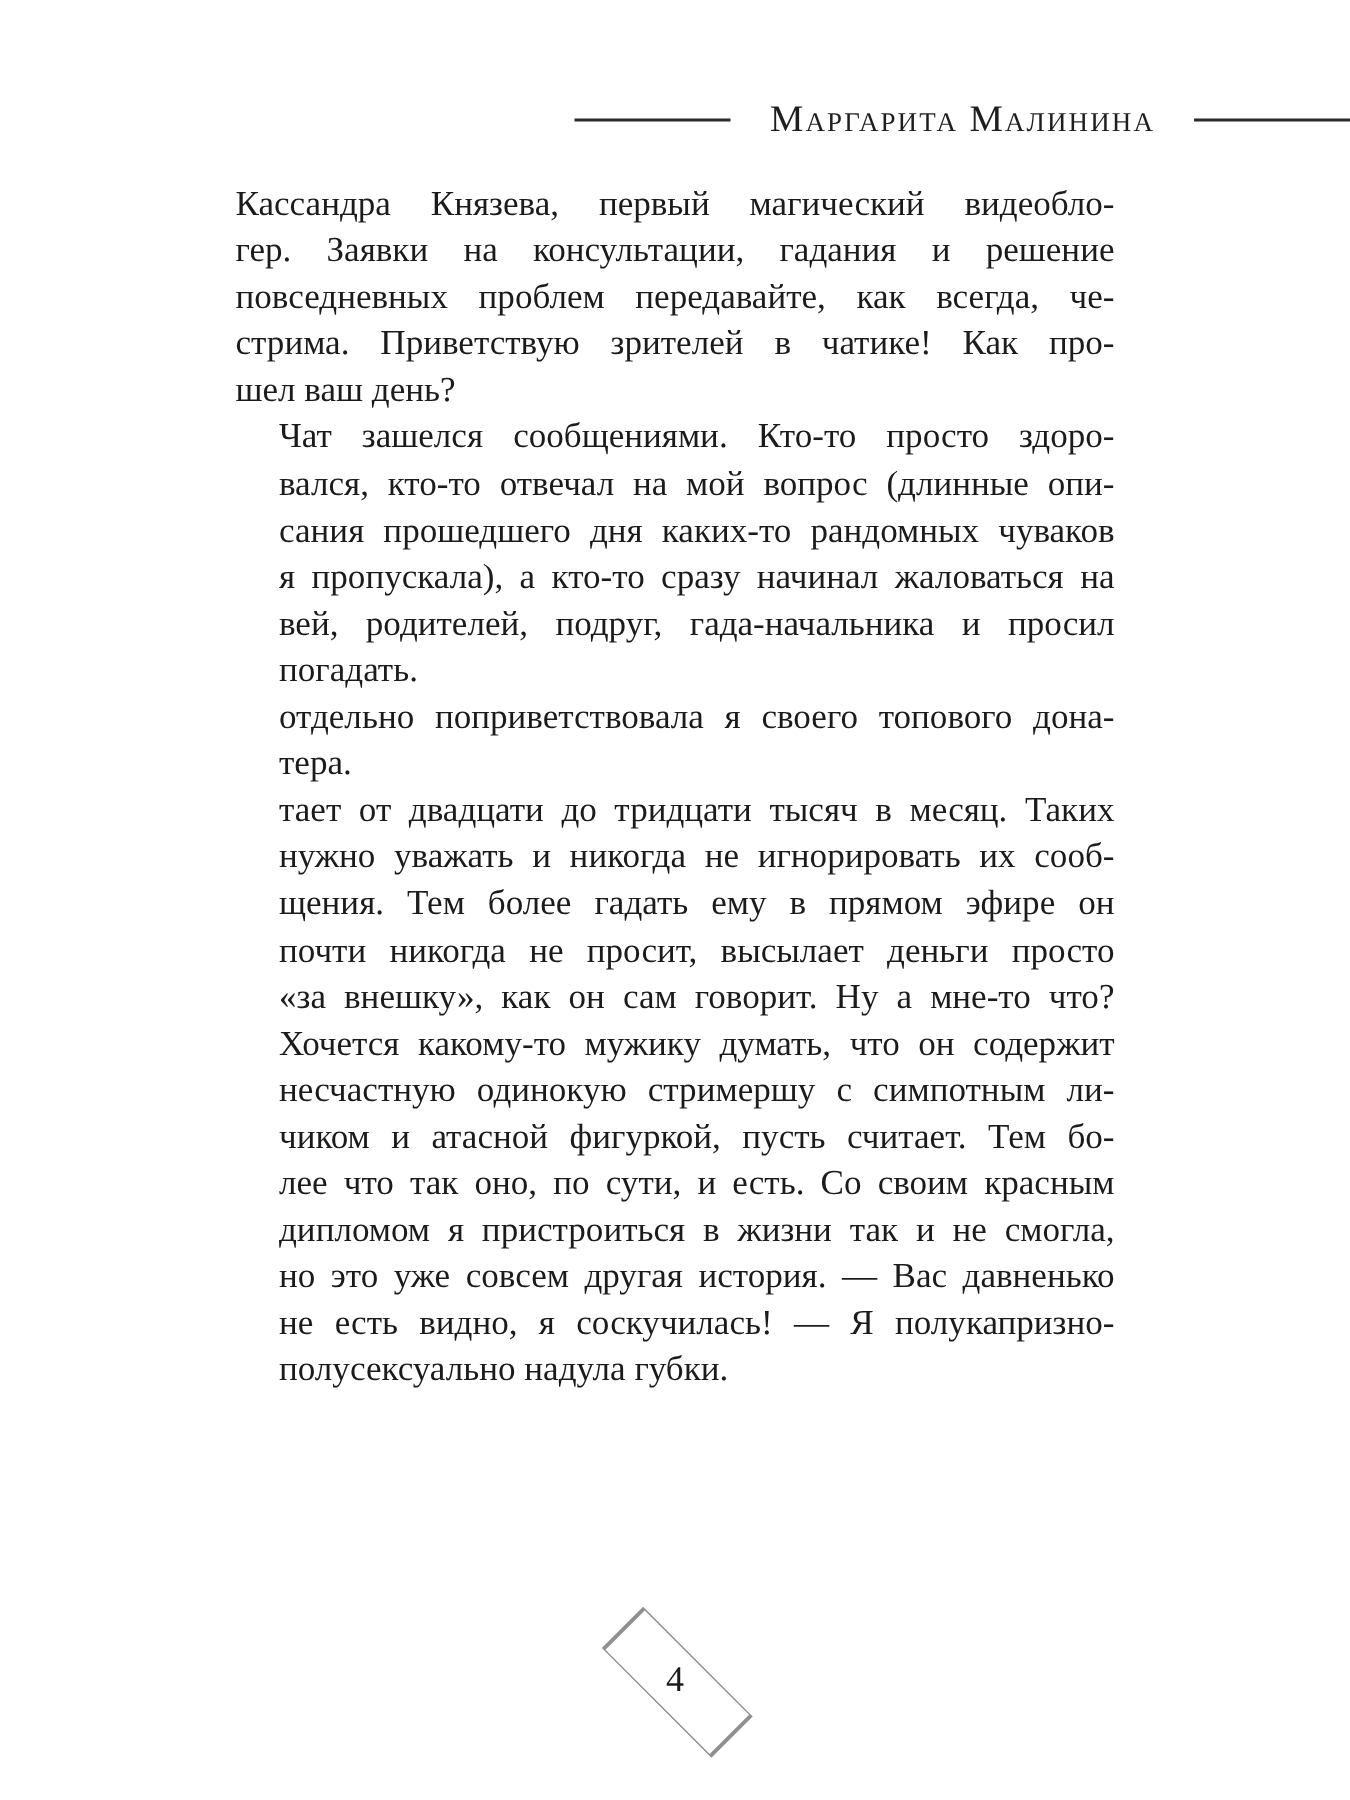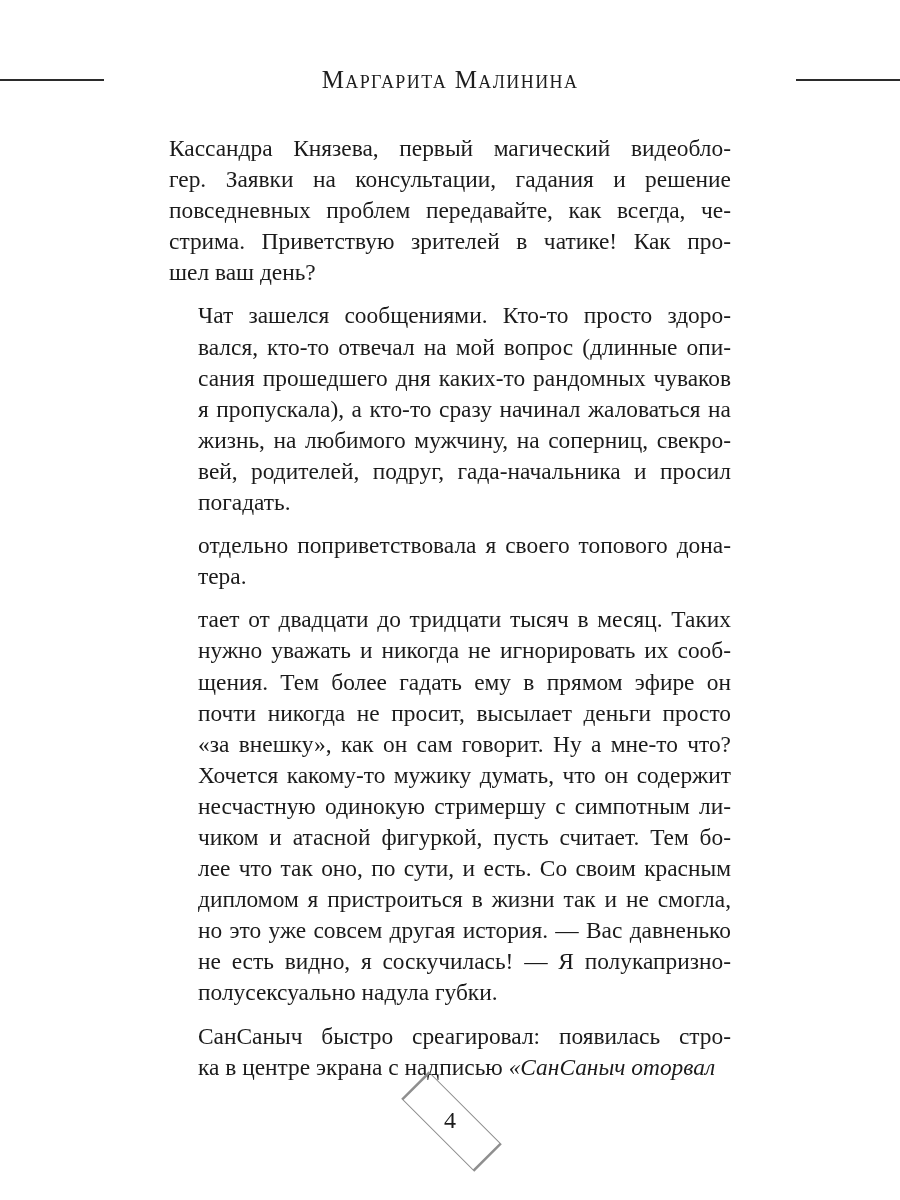--- a/index.html
+++ b/index.html
@@ -23,22 +23,22 @@
 
   
   .header {
     position: absolute;
     top: 58px;
     left: 0;
     width: 900px;
     height: 44px;
     display: flex;
     align-items: center;
-    justify-content: space-between;
-    gap: 15px;
+    justify-content: flex-end;
+    gap: 26px;
   }
   .rule {
     width: 104px;
     height: 0;
     border-top: 2.2px solid #2b2b2b;
     flex: none;
   }
   .header-title {
     font-size: 25px;
     letter-spacing: 1.4px;
@@ -54,21 +54,21 @@
     top: 121px;
     left: 157px;
     width: 586px;
     font-size: 23.4px;
     line-height: 31.1px;
     text-align: justify;
     text-justify: inter-word;
     color: #1b1b1b;
   }
   .para {
-    margin: 12px;
+    margin: 0;
     text-indent: 29px;
     text-align: justify;
     hyphens: none;
   }
   .para.no-indent {
     text-indent: 0;
   }
   
   .ln {
     display: block;
@@ -141,21 +141,20 @@
         <span class="ln">гер. Заявки на консультации, гадания и решение</span>
         <span class="ln">повседневных проблем передавайте, как всегда, че-</span>
         <span class="ln">стрима. Приветствую зрителей в чатике! Как про-</span>
         <span class="ln last">шел ваш день?</span>
       </p>
     <p class="para" id="p2">
         <span class="ln indent">Чат зашелся сообщениями. Кто-то просто здоро-</span>
         <span class="ln">вался, кто-то отвечал на мой вопрос (длинные опи-</span>
         <span class="ln">сания прошедшего дня каких-то рандомных чуваков</span>
         <span class="ln">я пропускала), а кто-то сразу начинал жаловаться на</span>
-        <span class="ln">жизнь, на любимого мужчину, на соперниц, свекро-</span>
         <span class="ln">вей, родителей, подруг, гада-начальника и просил</span>
         <span class="ln last">погадать.</span>
       </p>
     <p class="para" id="p3">
         <span class="ln">отдельно поприветствовала я своего топового дона-</span>
         <span class="ln last">тера.</span>
       </p>
     <p class="para" id="p4">
         <span class="ln">тает от двадцати до тридцати тысяч в месяц. Таких</span>
         <span class="ln">нужно уважать и никогда не игнорировать их сооб-</span>
@@ -164,24 +163,20 @@
         <span class="ln">«за внешку», как он сам говорит. Ну а мне-то что?</span>
         <span class="ln">Хочется какому-то мужику думать, что он содержит</span>
         <span class="ln">несчастную одинокую стримершу с симпотным ли-</span>
         <span class="ln">чиком и атасной фигуркой, пусть считает. Тем бо-</span>
         <span class="ln">лее что так оно, по сути, и есть. Со своим красным</span>
         <span class="ln">дипломом я пристроиться в жизни так и не смогла,</span>
         <span class="ln">но это уже совсем другая история. — Вас давненько</span>
         <span class="ln">не есть видно, я соскучилась! — Я полукапризно-</span>
         <span class="ln last">полусексуально надула губки.</span>
       </p>
-    <p class="para" id="p5">
-        <span class="ln indent">СанСаныч быстро среагировал: появилась стро-</span>
-        <span class="ln last">ка в центре экрана с надписью <em class="it">«СанСаныч оторвал</em></span>
-      </p>
   </div>
 
   <div class="folio">
     <div class="folio-wrap">
       <span class="diamond"></span>
       <span class="folio-num">4</span>
     </div>
   </div>
 
 </div>

